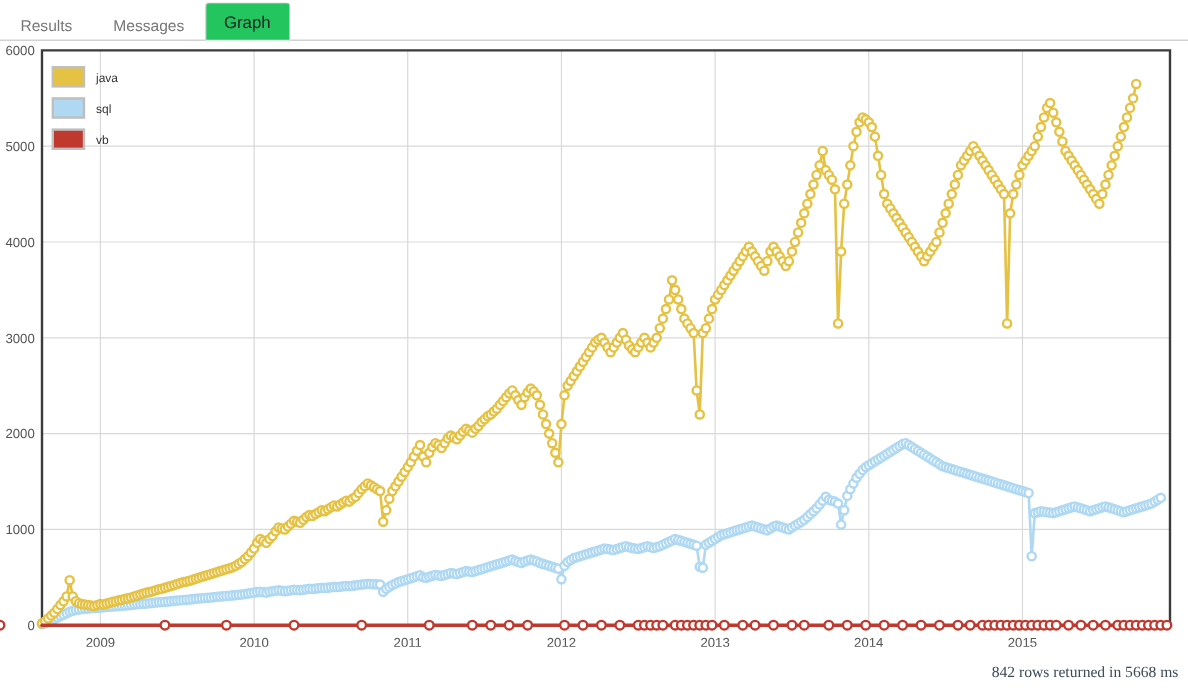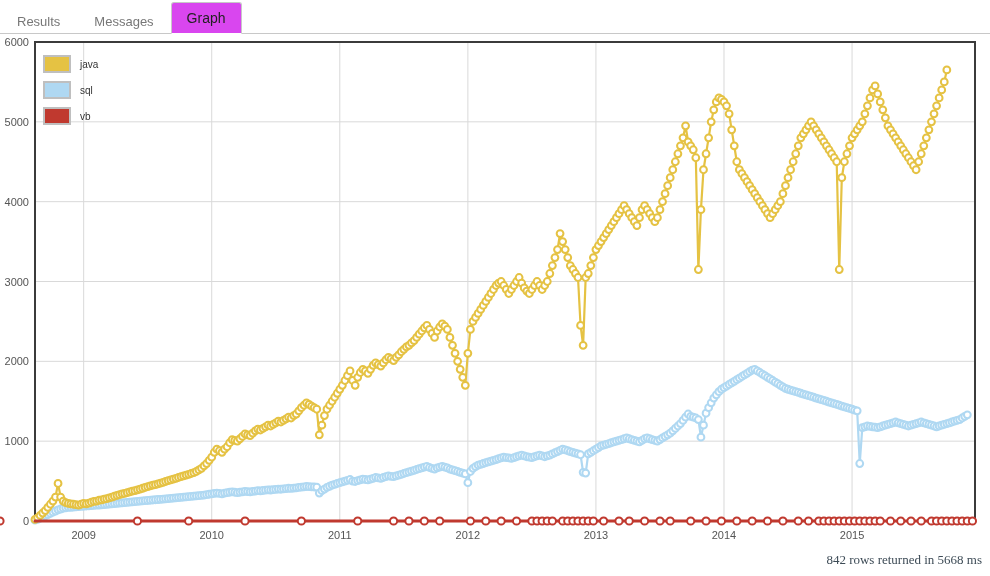--- a/index.html
+++ b/index.html
@@ -25,21 +25,21 @@
     position: relative; z-index: 2;
     height: 26px; line-height: 26px;
     padding: 0 16px;
     font-size: 13px; color: #777; cursor: pointer;
     white-space: nowrap;
     border: 1px solid transparent;
   }
   .tab.active {
     height: 32px; line-height: 31px;
     color: #222;
-    background: #d946ef;
+    background: #22c55e;
     border: 1px solid #c8c8c8;
     border-bottom: 1px solid #fff;
     border-radius: 3px 3px 0 0;
     font-size: 14px;
     padding: 0 15px;
   }
 
   
   .chart-wrap { position: absolute; left: 0; top: 34px; width: 990px; height: 505px; }
   svg.chart { display:block; }

